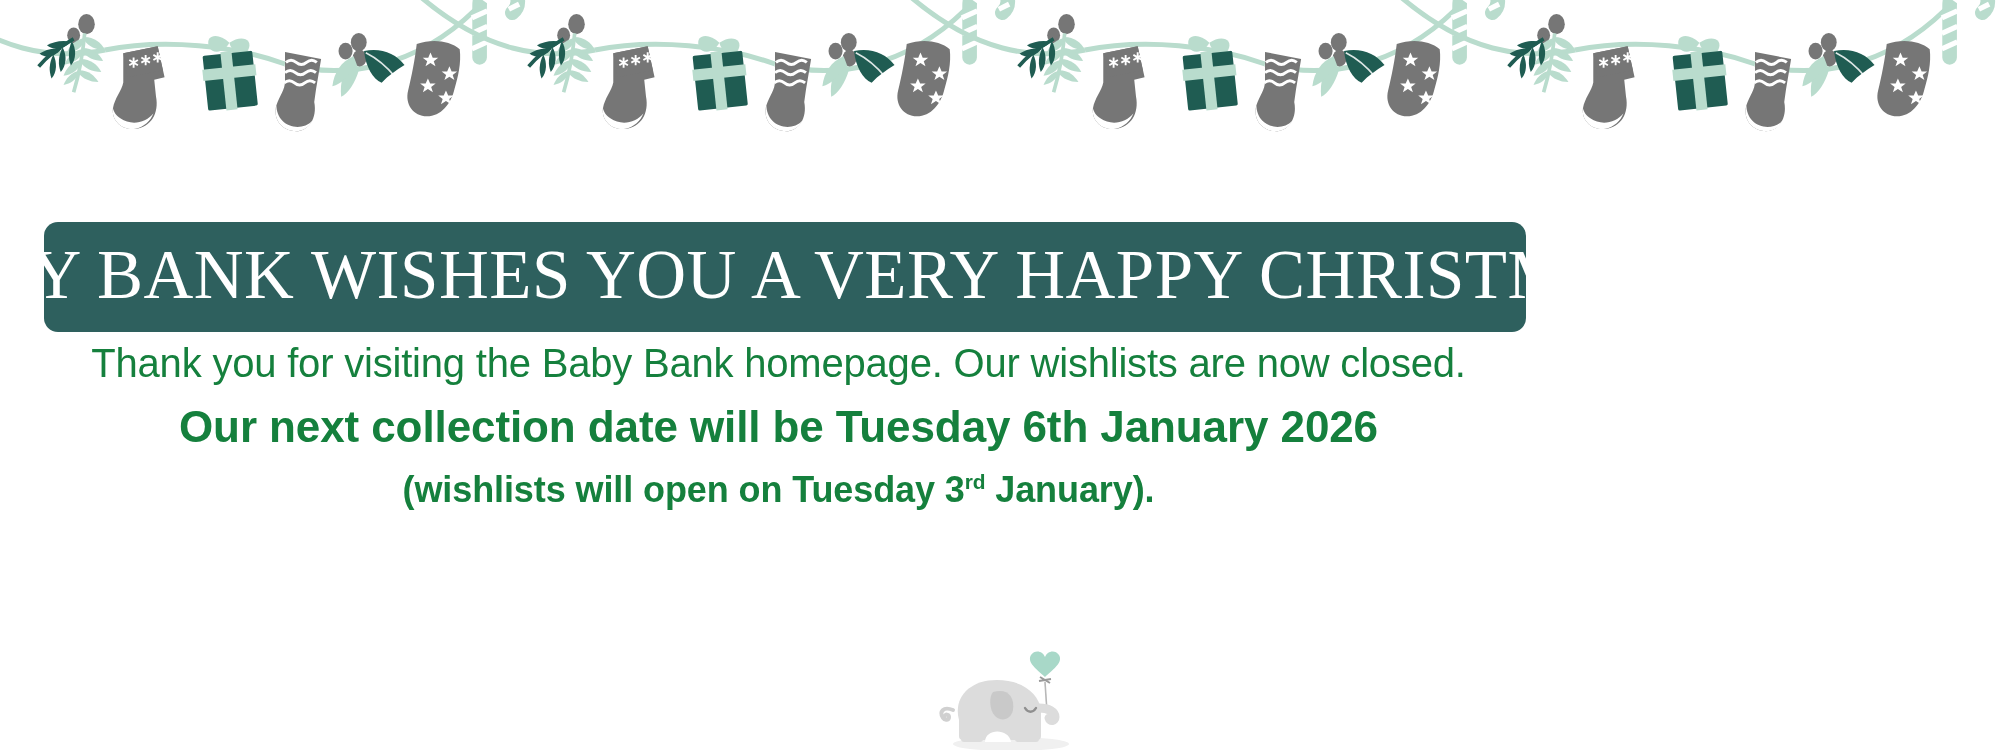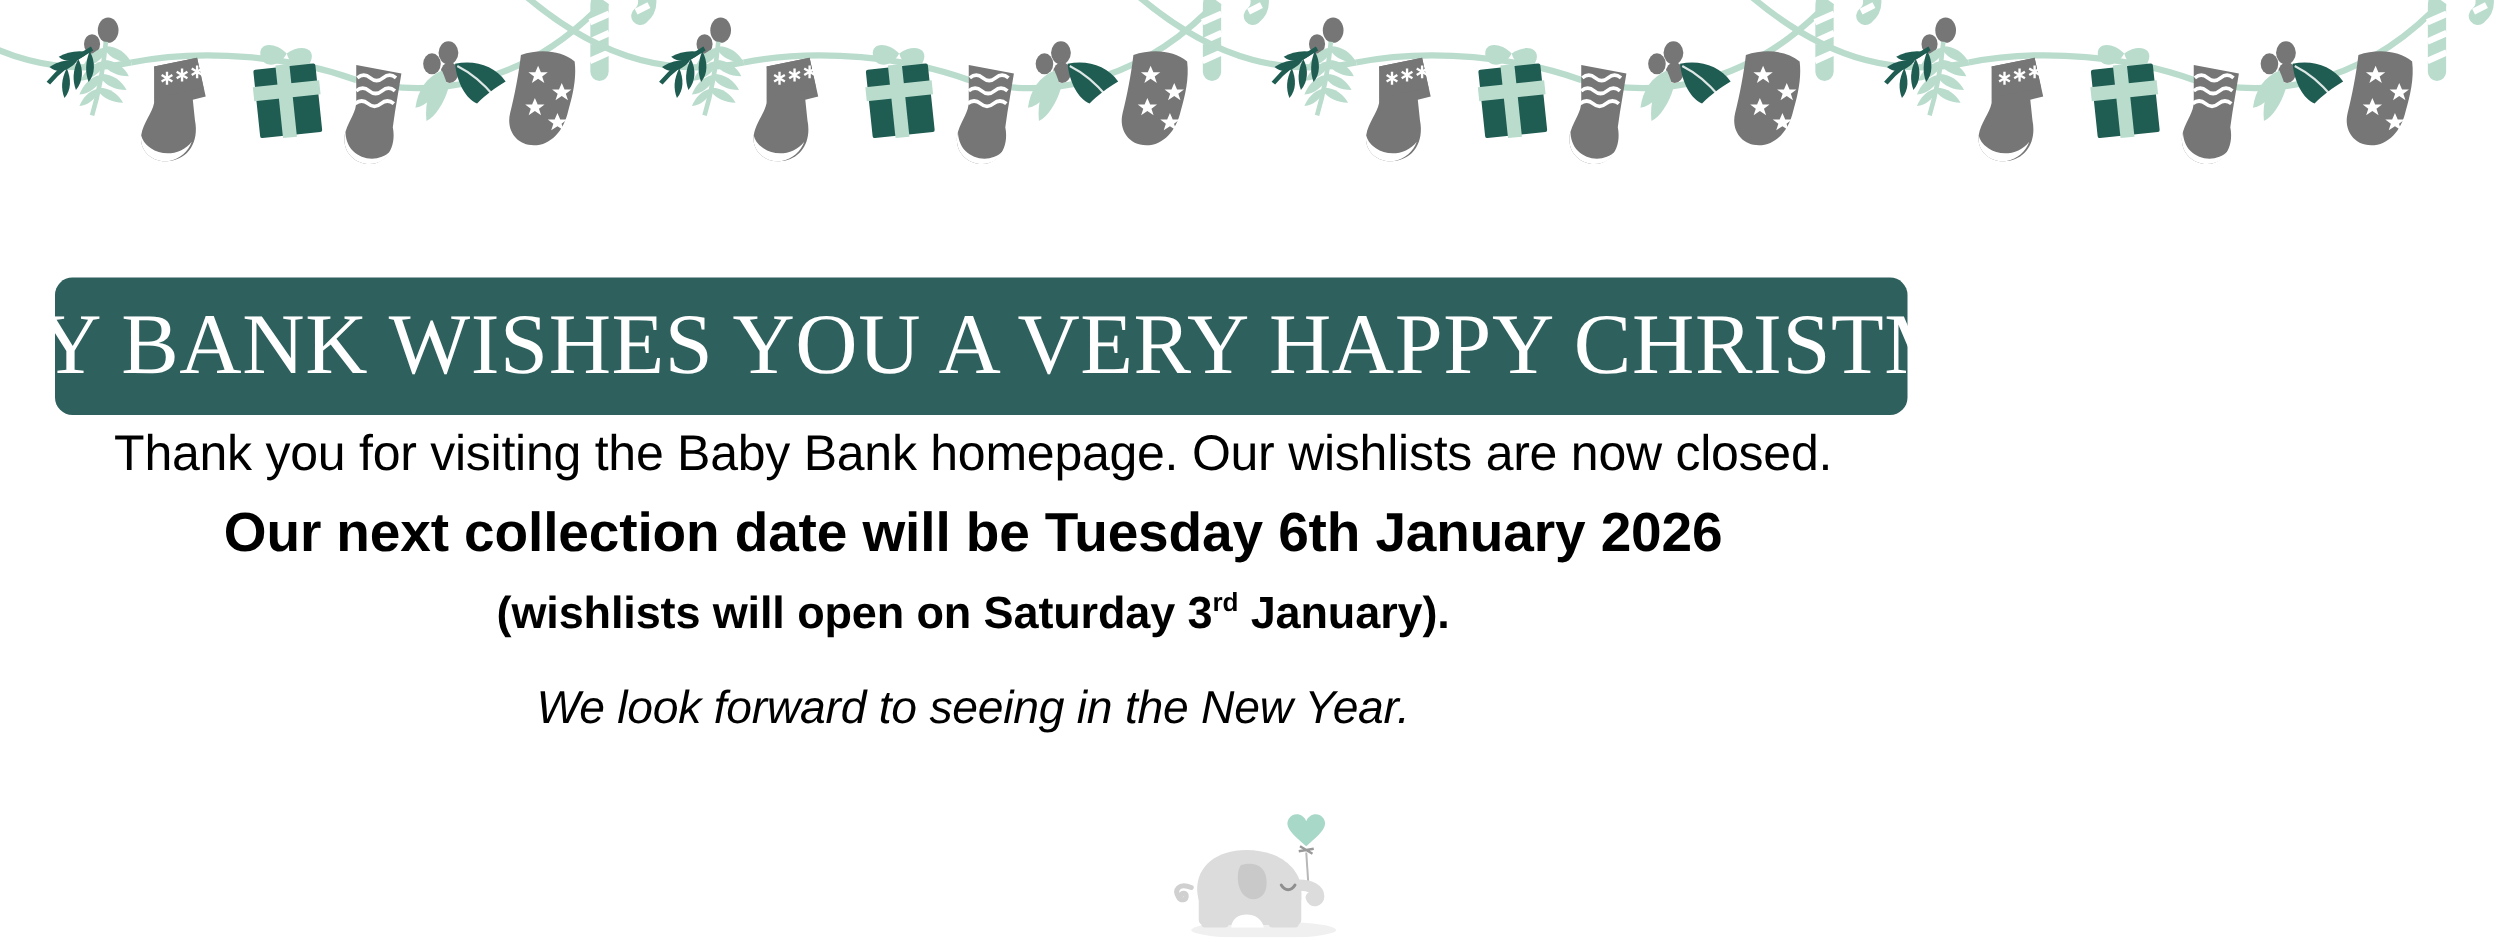--- a/index.html
+++ b/index.html
@@ -35,21 +35,21 @@
     line-height:1;
     letter-spacing:0.5px;
     white-space:nowrap;
     transform:scaleX(1.0);
     padding-bottom:4px;
   }
 
   
   .copy { position:absolute; left:0; top:340px; width:1557px; text-align:center; }
   .line {
-    color:#000000;
+    color:#15803d;
     line-height:1.18;
     white-space:nowrap;
   }
   .line-intro {
     font-size:40px;
     font-weight:400;
     letter-spacing:-0.2px;
     margin-bottom:14px;
   }
   .line-bold {
@@ -231,22 +231,21 @@
     </svg>
   </div>
 
   <div class="banner">
     <div class="banner-text">BABY BANK WISHES YOU A VERY HAPPY CHRISTMAS!</div>
   </div>
 
   <div class="copy">
     <div class="line line-intro">Thank you for visiting the Baby Bank homepage.  Our wishlists are now closed.</div>
     <div class="line line-bold">Our next collection date will be Tuesday 6th January 2026</div>
-    <div class="line line-bold2"><span>(wishlists will open on Saturday 3</span><span class="sup">rd</span><span> January).</span></div>
-    <div class="line line-italic">We look forward to seeing in the New Year.</div>
+    <div class="line line-bold2"><span>(wishlists will open on Tuesday 3</span><span class="sup">rd</span><span> January).</span></div>
   </div>
 
   <div class="elephant-wrap">
     <svg class="elephant-svg" width="180" height="102" viewBox="0 0 180 102" xmlns="http://www.w3.org/2000/svg">
       <ellipse cx="88" cy="96" rx="58" ry="7" fill="#f0f0f0"></ellipse>
 
       <path d="M124 64 L122 34" stroke="#b8b8b8" stroke-width="1.6" fill="none"></path>
 
       <path d="M116 33 L128 31 M117 29 L127 35" stroke="#9a9a9a" stroke-width="2"></path>
 

